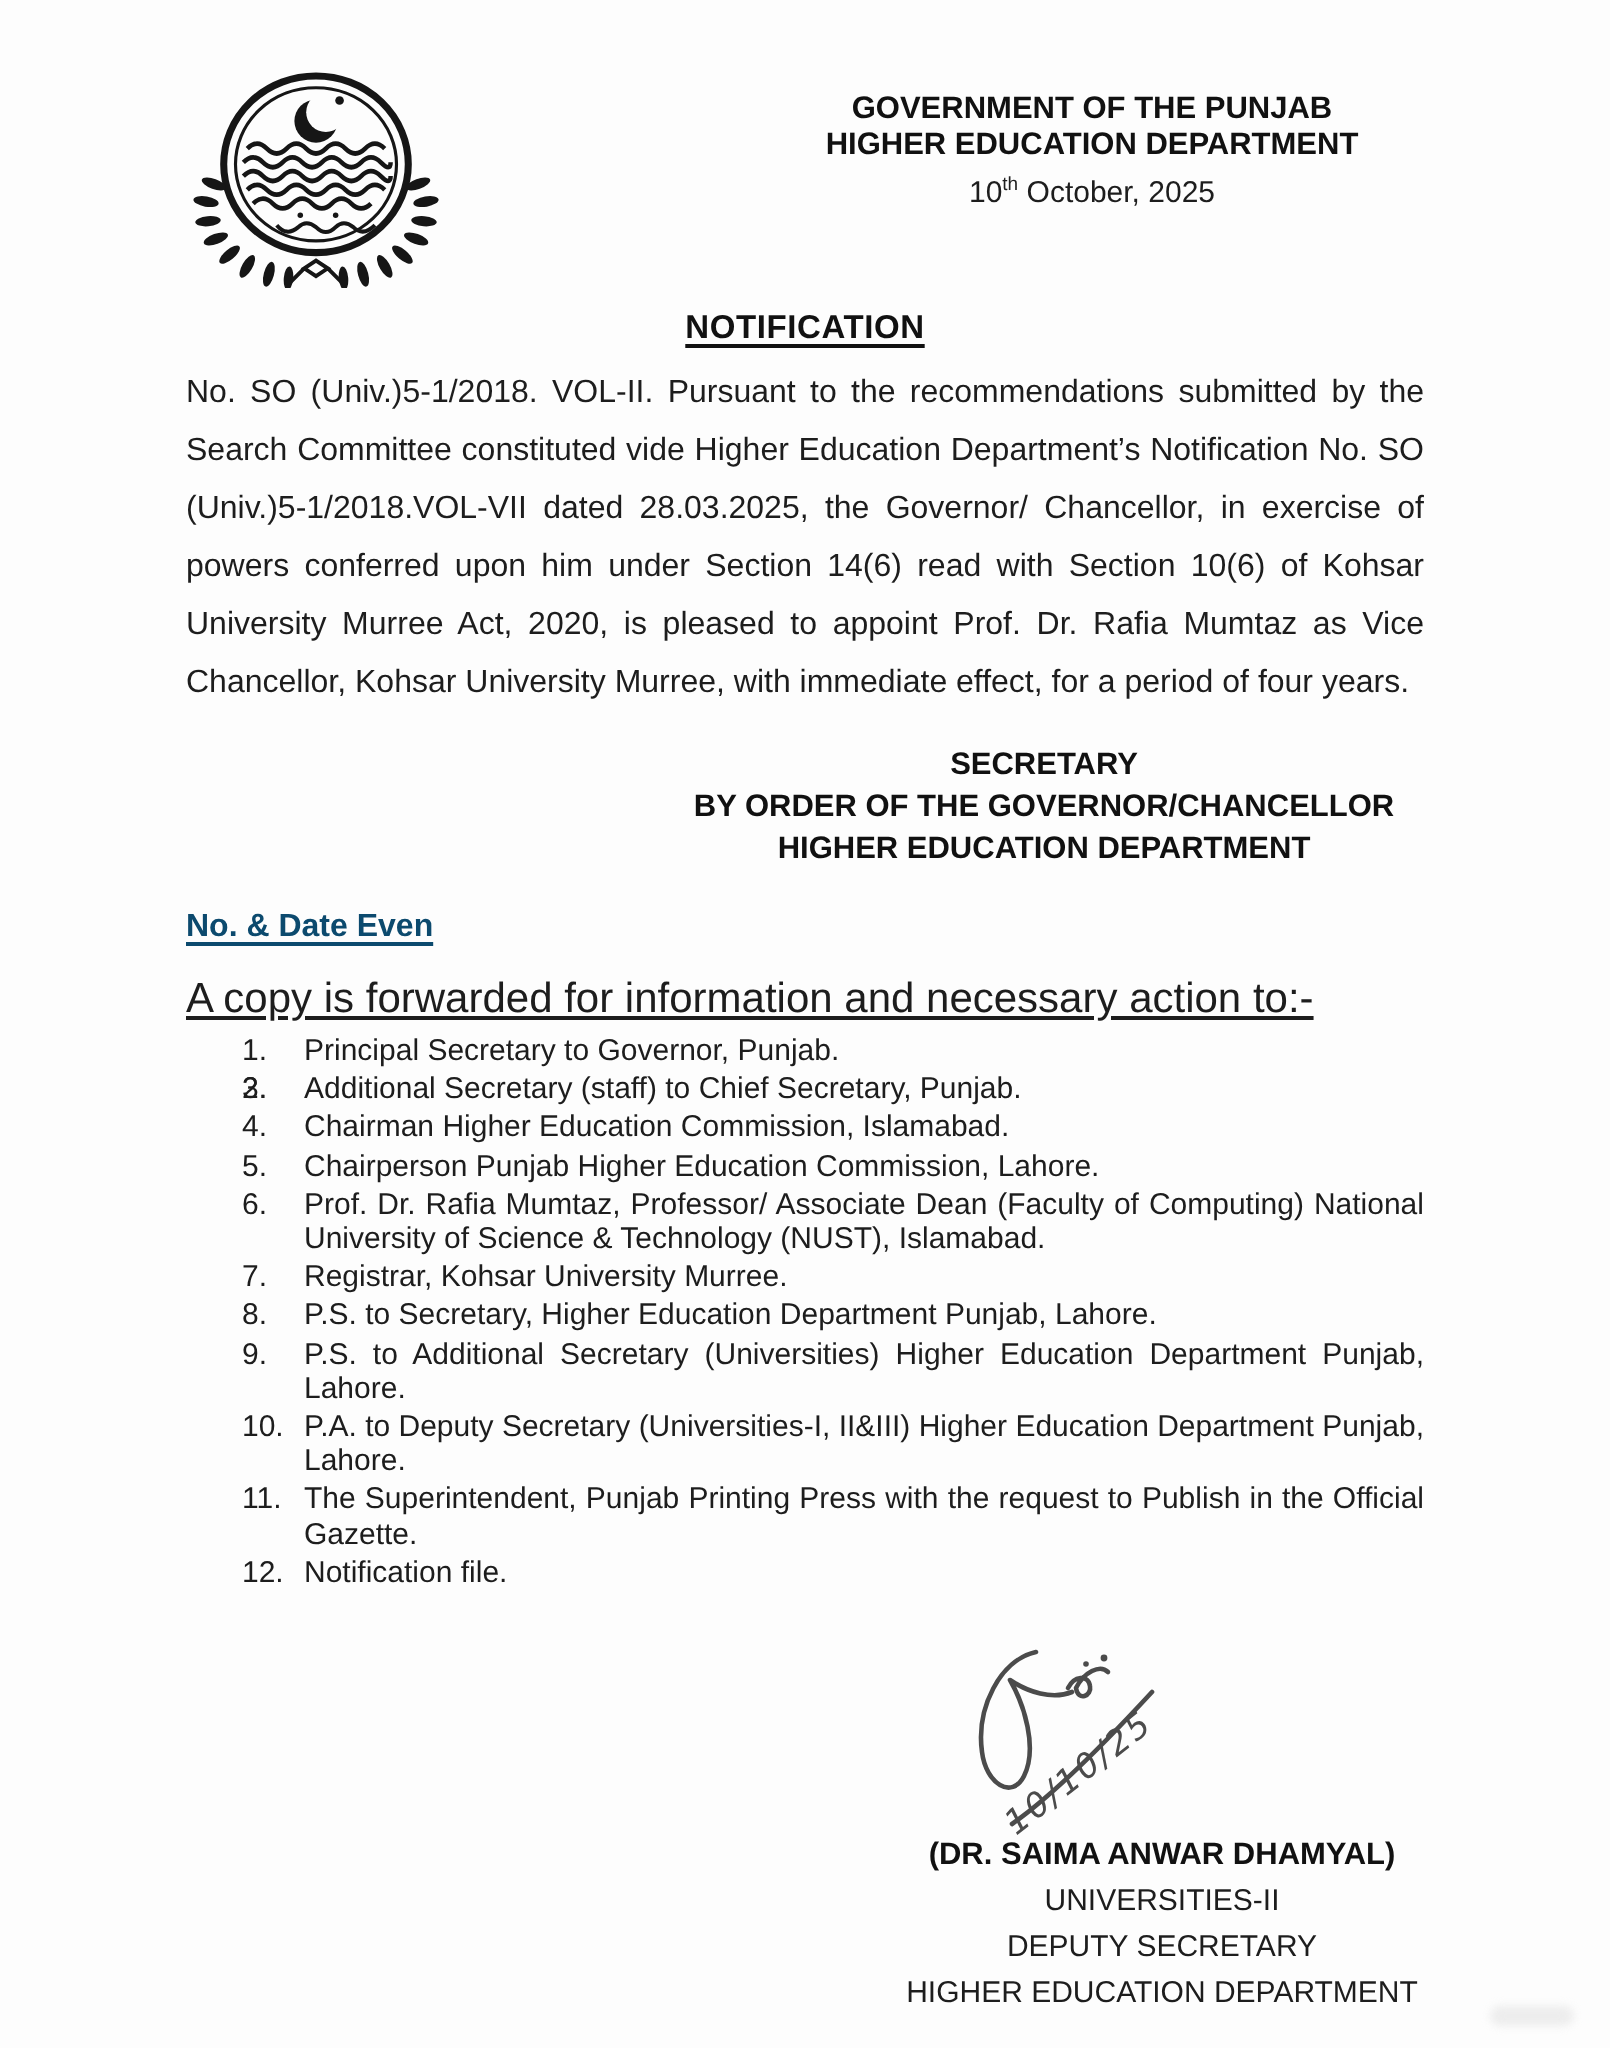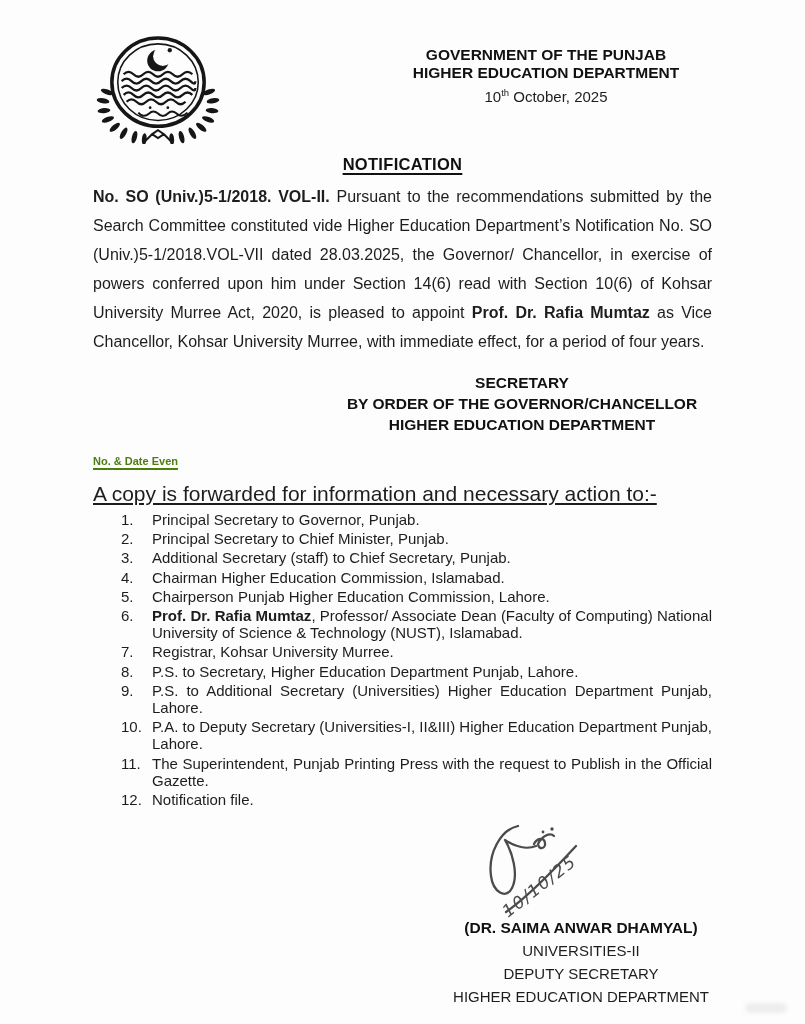--- a/index.html
+++ b/index.html
@@ -6,21 +6,21 @@
   .page {
     position: relative;
     width: 805px; height: 1024px;
     background: #fdfdfd;
     font-family: "Liberation Sans", "DejaVu Sans", sans-serif;
     color: #1d1d1d;
     overflow: hidden;
     box-sizing: border-box;
     padding: 36px 93px 0 93px;
   }
-  .b { font-weight: bold; }
+  .b { font-weight: normal; }
 
   
   .head-row { display: flex; align-items: flex-start; height: 110px; }
   .crest { width: 130px; height: 108px; flex: 0 0 auto; }
   .head-text {
     margin-left: auto; margin-right: 16px;
     width: 300px; text-align: center; padding-top: 10px;
     font-weight: bold; font-size: 15.5px; line-height: 17.5px;
     color: #111;
   }
@@ -44,21 +44,21 @@
 
   
   .order {
     width: 380px; margin: 11px 0 0 auto;
     text-align: center; font-weight: bold; color:#111;
     font-size: 15.5px; line-height: 21px;
   }
 
   
   .no-date {
-    margin-top: 20px; font-size: 11px; font-weight: bold; color:#4d7c0f;
+    margin-top: 20px; font-size: 16px; font-weight: bold; color:#0c4a6e;
     width: fit-content;
     text-decoration: underline; text-decoration-thickness: 2px; text-underline-offset: 3px;
   }
   .intro { margin-top: 15px; font-size: 21px; text-decoration: underline; }
   ol.fwd { list-style: none; margin: 5px 0 0 0; padding: 0 0 0 59px; font-size: 15px; line-height: 17.2px; }
   ol.fwd li { position: relative; text-align: justify; margin-bottom: 2px; }
   .li-num { position: absolute; left: -31px; top: 0; text-align: left; }
 
   
   .sig-area { position: absolute; left: 478px; top: 820px; width: 150px; height: 105px; }
@@ -136,21 +136,21 @@
     <div>SECRETARY</div>
     <div>BY ORDER OF THE GOVERNOR/CHANCELLOR</div>
     <div>HIGHER EDUCATION DEPARTMENT</div>
   </div>
 
   <div class="no-date">No. &amp; Date Even</div>
   <div class="intro">A copy is forwarded for information and necessary action to:-</div>
 
   <ol class="fwd">
     <li><span class="li-num">1.</span><span class="b"></span><span>Principal Secretary to Governor, Punjab.</span></li>
-    <li><span class="li-num">2.</span><span class="b"></span><span>Principal Secretary to Chief Minister, Punjab.</span></li>
+    <li><span class="li-num">2.</span><span class="b"></span></li>
     <li><span class="li-num">3.</span><span class="b"></span><span>Additional Secretary (staff) to Chief Secretary, Punjab.</span></li>
     <li><span class="li-num">4.</span><span class="b"></span><span>Chairman Higher Education Commission, Islamabad.</span></li>
     <li><span class="li-num">5.</span><span class="b"></span><span>Chairperson Punjab Higher Education Commission, Lahore.</span></li>
     <li><span class="li-num">6.</span><span class="b">Prof. Dr. Rafia Mumtaz</span><span>, Professor/ Associate Dean (Faculty of Computing) National University of Science &amp; Technology (NUST), Islamabad.</span></li>
     <li><span class="li-num">7.</span><span class="b"></span><span>Registrar, Kohsar University Murree.</span></li>
     <li><span class="li-num">8.</span><span class="b"></span><span>P.S. to Secretary, Higher Education Department Punjab, Lahore.</span></li>
     <li><span class="li-num">9.</span><span class="b"></span><span>P.S. to Additional Secretary (Universities) Higher Education Department Punjab, Lahore.</span></li>
     <li><span class="li-num">10.</span><span class="b"></span><span>P.A. to Deputy Secretary (Universities-I, II&amp;III) Higher Education Department Punjab, Lahore.</span></li>
     <li><span class="li-num">11.</span><span class="b"></span><span>The Superintendent, Punjab Printing Press with the request to Publish in the Official Gazette.</span></li>
     <li><span class="li-num">12.</span><span class="b"></span><span>Notification file.</span></li>

